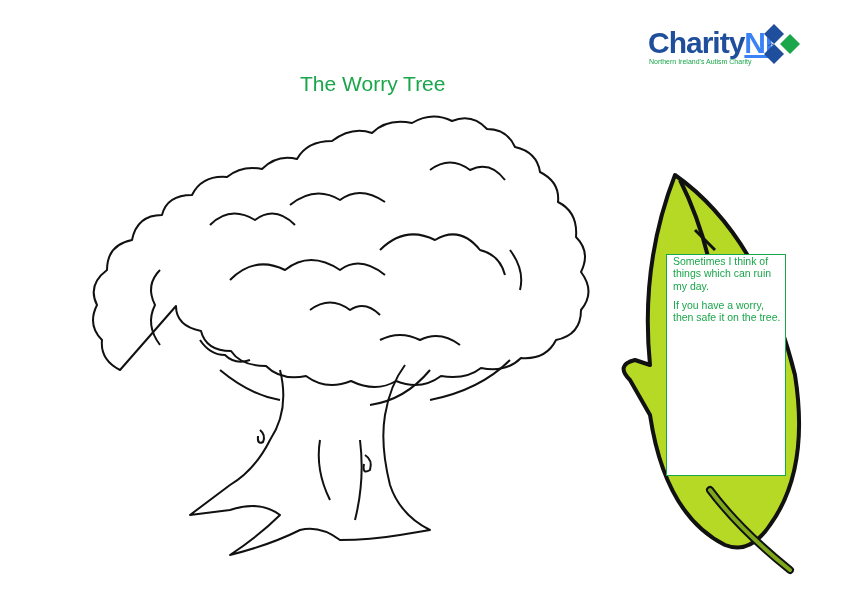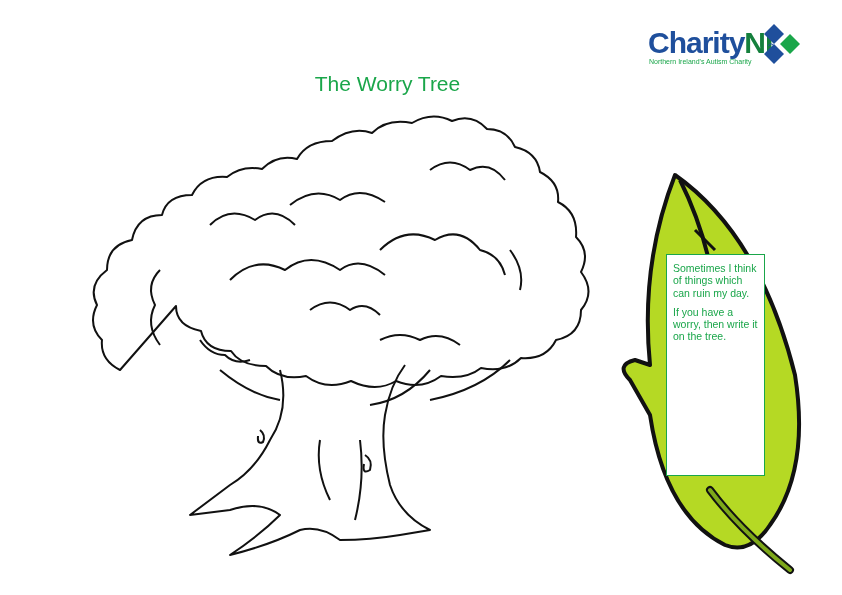--- a/index.html
+++ b/index.html
@@ -1,25 +1,25 @@
 <!DOCTYPE html>
 <html><head>
 <meta charset="utf-8">
 <style>
   html, body { margin:0; padding:0; }
   body { width:842px; height:595px; background:#ffffff; position:relative; overflow:hidden; font-family:"Liberation Sans", sans-serif; }
-  .title { position:absolute; left:300px; top:72px; width:175px; text-align:center; color:#1aa64a; font-size:21px; }
+  .title { position:absolute; left:300px; top:72px; width:175px; color:#1aa64a; font-size:21px; }
   .logo { position:absolute; left:646px; top:22px; width:160px; height:48px; }
   .logo-word { position:absolute; left:2px; top:4px; font-size:30px; font-weight:bold; color:#1f4f9c; letter-spacing:-1px; }
-  .logo-word .ni { color:#15803d; }
+  .logo-word .ni { color:#3b82f6;text-decoration:underline; }
   .logo-tag { position:absolute; left:3px; top:36px; font-size:7px; color:#1aa64a; white-space:nowrap; }
   .logo-mark { position:absolute; left:114px; top:2px; width:42px; height:40px; }
   .tree { position:absolute; left:80px; top:110px; width:550px; height:470px; }
   .leaf { position:absolute; left:620px; top:160px; width:200px; height:420px; }
-  .leaf-box { position:absolute; left:666px; top:254px; width:99px; height:222px; background:#ffffff; border:1px solid #1aa64a; box-sizing:border-box; padding:7px 4px 4px 6px; color:#1aa64a; font-size:10.5px; line-height:12.3px; }
+  .leaf-box { position:absolute; left:666px; top:254px; width:120px; height:222px; background:#ffffff; border:1px solid #1aa64a; box-sizing:border-box; padding:0 4px 4px 6px; color:#1aa64a; font-size:10.5px; line-height:12.3px; }
   .leaf-box p { margin:0 0 7px 0; }
 </style>
 </head>
 <body>
 
 <div class="logo">
   <div class="logo-word"><span>Charity</span><span class="ni">NI</span></div>
   <div class="logo-tag">Northern Ireland's Autism Charity</div>
   <svg class="logo-mark" viewBox="0 0 42 40">
     <polygon points="14,0 24,10 14,20 4,10" fill="#1f4f9c"></polygon>
@@ -61,14 +61,14 @@
 <svg class="leaf" viewBox="0 0 200 420">
   <path d="M55,15 q85,60 120,200 q15,95 -25,150 q-20,30 -45,20 q-60,-30 -75,-130 l-20,-35 q-15,-15 5,-20 l15,5 q-10,-100 25,-190 z" fill="#b5d924" stroke="#111" stroke-width="4" stroke-linejoin="round"></path>
   <path d="M90,330 q30,40 80,80" fill="none" stroke="#111" stroke-width="8" stroke-linecap="round"></path>
   <path d="M90,330 q30,40 80,80" fill="none" stroke="#7ea81a" stroke-width="4" stroke-linecap="round"></path>
   <path d="M60,20 q40,80 40,180" fill="none" stroke="#111" stroke-width="4"></path>
   <path d="M75,70 l20,20 M80,130 l20,15 M65,260 l15,15 M60,300 l12,10" fill="none" stroke="#111" stroke-width="3"></path>
 </svg>
 
 <div class="leaf-box">
   <p>Sometimes I think of things which can ruin my day.</p>
-  <p>If you have a worry, then write it on the tree.</p>
+  <p>If you have a worry, then safe it on the tree.</p>
 </div>
 
 </body></html>

